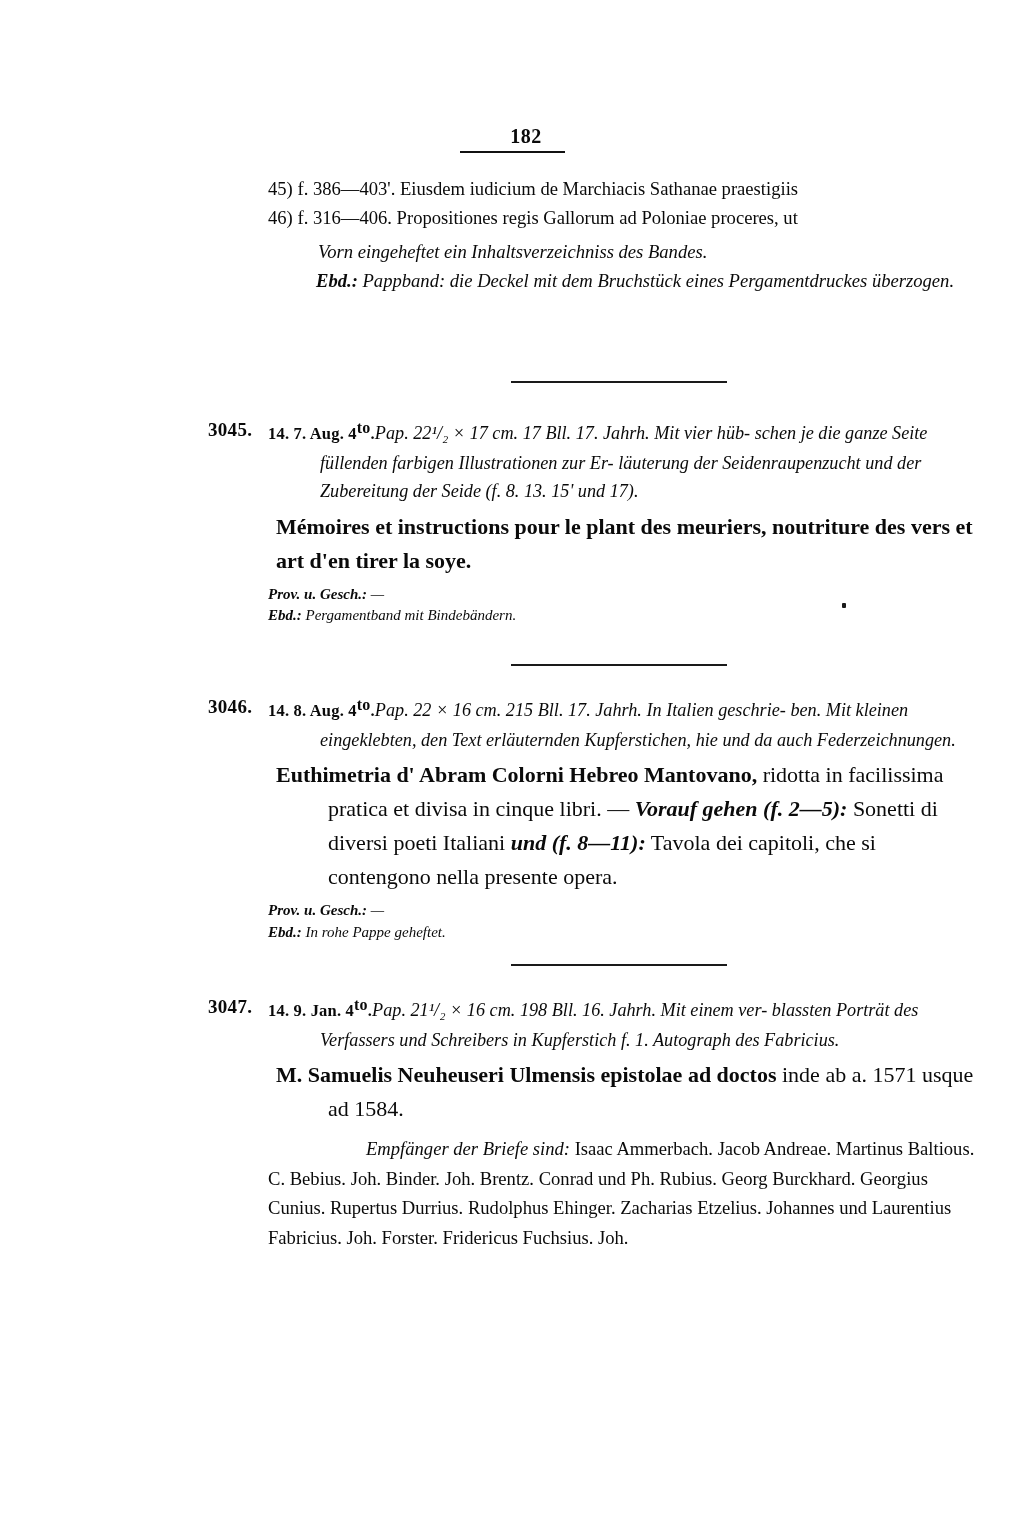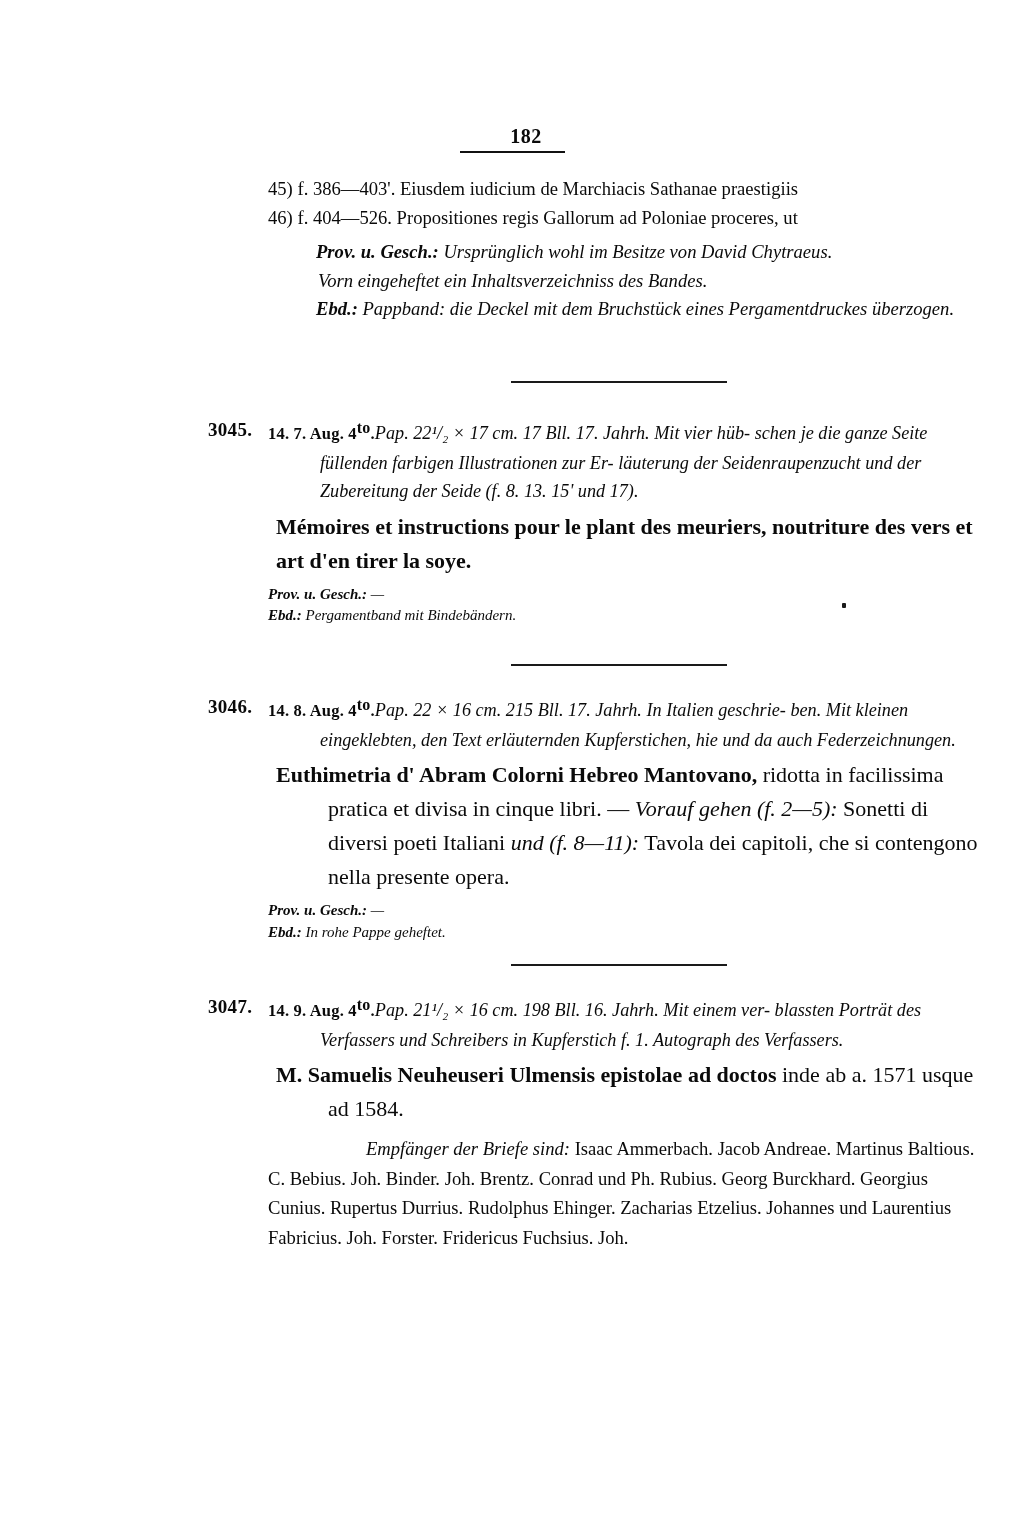--- a/index.html
+++ b/index.html
@@ -138,21 +138,21 @@
     margin: 4px 0 0 8px;
     font-size: 22px;
     line-height: 34px;
     padding-left: 52px;
   }
   .title-para .tlead {
     display: inline-block;
     margin-left: -52px;
     font-weight: bold;
   }
-  .title-para i { font-style: italic; }
+  .title-para i { font-style: italic; font-weight: bold; }
 
   
   .recipients {
     margin: 8px 0 0 0;
     font-size: 18.6px;
     line-height: 29.5px;
     padding-left: 0;
   }
   .recipients .first-line-indent {
     display: inline-block;
@@ -176,24 +176,23 @@
 
 <div class="page">
 
   <div class="pagenum-block">
     <div class="pagenum">182</div>
     <div class="pagenum-rule"></div>
   </div>
 
   <div class="col cont">
     <p><span class="hang">45) f. 386—403'. Eiusdem iudicium de Marchiacis Sathanae praestigiis</span></p>
-    <p><span class="hang">46) f. 404—526. Propositiones regis Gallorum ad Poloniae proceres, ut</span></p>
+    <p><span class="hang">46) f. 316—406. Propositiones regis Gallorum ad Poloniae proceres, ut</span></p>
 
     <div class="note-group">
-      <p class="note"><span class="lbl">Prov. u. Gesch.:</span><span> Ursprünglich wohl im Besitze von David Chytraeus.</span></p>
       <p class="note indented">Vorn eingeheftet ein Inhaltsverzeichniss des Bandes.</p>
       <p class="note"><span class="lbl">Ebd.:</span><span> Pappband: die Deckel mit dem Bruchstück eines Pergamentdruckes überzogen.</span></p>
     </div>
   </div>
 
   <div class="sep" style="top:381px;"></div>
 
   <div class="entry" style="top:419px;">
     <div class="entry-num">3045.</div>
     <div class="entry-body">
@@ -227,21 +226,21 @@
       </div>
     </div>
   </div>
 
   <div class="sep" style="top:964px;"></div>
 
   <div class="entry" style="top:996px;">
     <div class="entry-num">3047.</div>
     <div class="entry-body">
 
-      <p class="desc"><span class="lead"><span>14. 9. Aug. 4</span><sup>to</sup><span>.</span></span><span>Pap. 21¹/₂ × 16 cm. 198 Bll. 16. Jahrh. Mit einem ver-</span> <span>blassten Porträt des Verfassers und Schreibers in Kupferstich f. 1.</span> <span>Autograph des Verfassers.</span></p>
+      <p class="desc"><span class="lead"><span>14. 9. Jan. 4</span><sup>to</sup><span>.</span></span><span>Pap. 21¹/₂ × 16 cm. 198 Bll. 16. Jahrh. Mit einem ver-</span> <span>blassten Porträt des Verfassers und Schreibers in Kupferstich f. 1.</span> <span>Autograph des Fabricius.</span></p>
 
       <p class="title-para"><span class="tlead">M. Samuelis Neuheuseri Ulmensis epistolae ad doctos</span><span> inde ab a. 1571 usque ad 1584.</span></p>
 
       <p class="recipients"><span class="first-line-indent"></span><i>Empfänger der Briefe sind:</i><span> Isaac Ammerbach. Jacob Andreae. Martinus Baltious. C. Bebius. Joh. Binder. Joh. Brentz. Conrad und Ph. Rubius. Georg Burckhard. Georgius Cunius. Rupertus Durrius. Rudolphus Ehinger. Zacharias Etzelius. Johannes und Laurentius Fabricius. Joh. Forster. Fridericus Fuchsius. Joh.</span></p>
     </div>
   </div>
 
 </div>
 
 </body></html>

